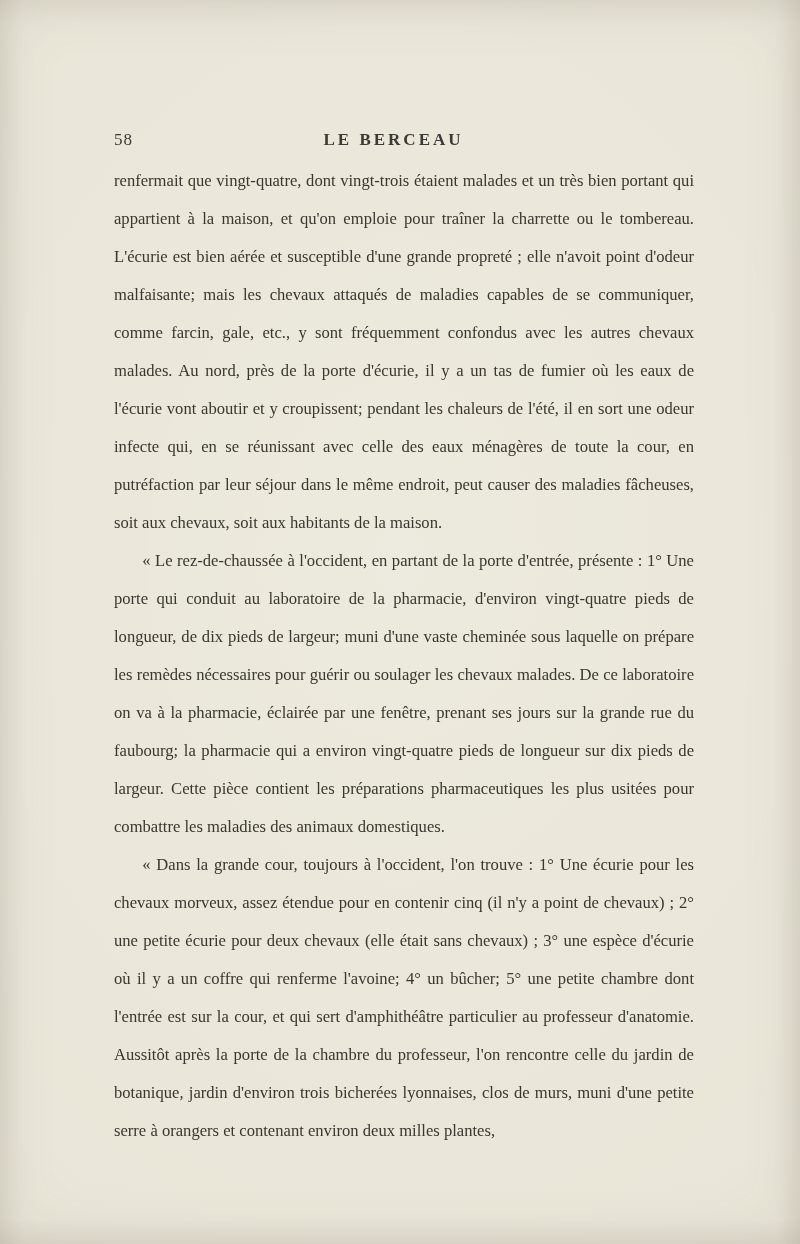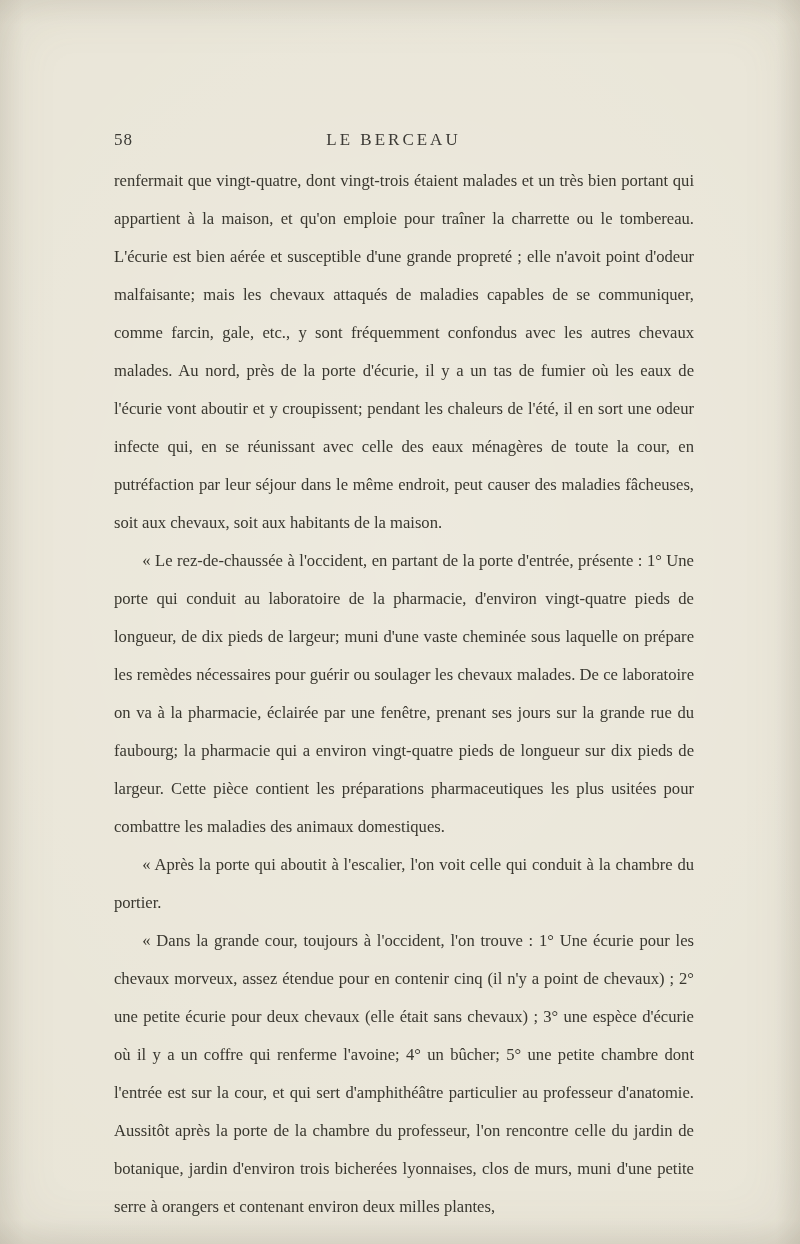--- a/index.html
+++ b/index.html
@@ -37,20 +37,21 @@
   .page-number {
     flex: 0 0 auto;
     letter-spacing: 1px;
   }
 
   .running-title {
     flex: 1 1 auto;
     text-align: center;
     letter-spacing: 3px;
     padding-right: 40px;
+    font-weight: bold;
   }
 
   .text-block {
     position: absolute;
     top: 162px;
     left: 114px;
     width: 580px;
     color: #39372f;
     font-size: 16.6px;
     line-height: 38px;
@@ -72,17 +73,16 @@
 <div class="scan-page">
 
   <div class="page-header">
     <span class="page-number">58</span>
     <span class="running-title">LE BERCEAU</span>
   </div>
 
   <div class="text-block">
     <p class="continuation">renfermait que vingt-quatre, dont vingt-trois étaient malades et un très bien portant qui appartient à la maison, et qu'on emploie pour traîner la charrette ou le tombereau. L'écurie est bien aérée et susceptible d'une grande propreté ; elle n'avoit point d'odeur malfaisante; mais les chevaux attaqués de maladies capables de se communiquer, comme farcin, gale, etc., y sont fréquemment confondus avec les autres chevaux malades. Au nord, près de la porte d'écurie, il y a un tas de fumier où les eaux de l'écurie vont aboutir et y croupissent; pendant les chaleurs de l'été, il en sort une odeur infecte qui, en se réunissant avec celle des eaux ménagères de toute la cour, en putréfaction par leur séjour dans le même endroit, peut causer des maladies fâcheuses, soit aux chevaux, soit aux habitants de la maison.</p>
     <p>« Le rez-de-chaussée à l'occident, en partant de la porte d'entrée, présente : 1° Une porte qui conduit au laboratoire de la pharmacie, d'environ vingt-quatre pieds de longueur, de dix pieds de largeur; muni d'une vaste cheminée sous laquelle on prépare les remèdes nécessaires pour guérir ou soulager les chevaux malades. De ce laboratoire on va à la pharmacie, éclairée par une fenêtre, prenant ses jours sur la grande rue du faubourg; la pharmacie qui a environ vingt-quatre pieds de longueur sur dix pieds de largeur. Cette pièce contient les préparations pharmaceutiques les plus usitées pour combattre les maladies des animaux domestiques.</p>
-    <p>« Après la porte qui aboutit à l'escalier, l'on voit celle qui conduit à la chambre du portier.</p>
     <p>« Dans la grande cour, toujours à l'occident, l'on trouve : 1° Une écurie pour les chevaux morveux, assez étendue pour en contenir cinq (il n'y a point de chevaux) ; 2° une petite écurie pour deux chevaux (elle était sans chevaux) ; 3° une espèce d'écurie où il y a un coffre qui renferme l'avoine; 4° un bûcher; 5° une petite chambre dont l'entrée est sur la cour, et qui sert d'amphithéâtre particulier au professeur d'anatomie. Aussitôt après la porte de la chambre du professeur, l'on rencontre celle du jardin de botanique, jardin d'environ trois bicherées lyonnaises, clos de murs, muni d'une petite serre à orangers et contenant environ deux milles plantes,</p>
   </div>
 
 </div>
 
 </body></html>

